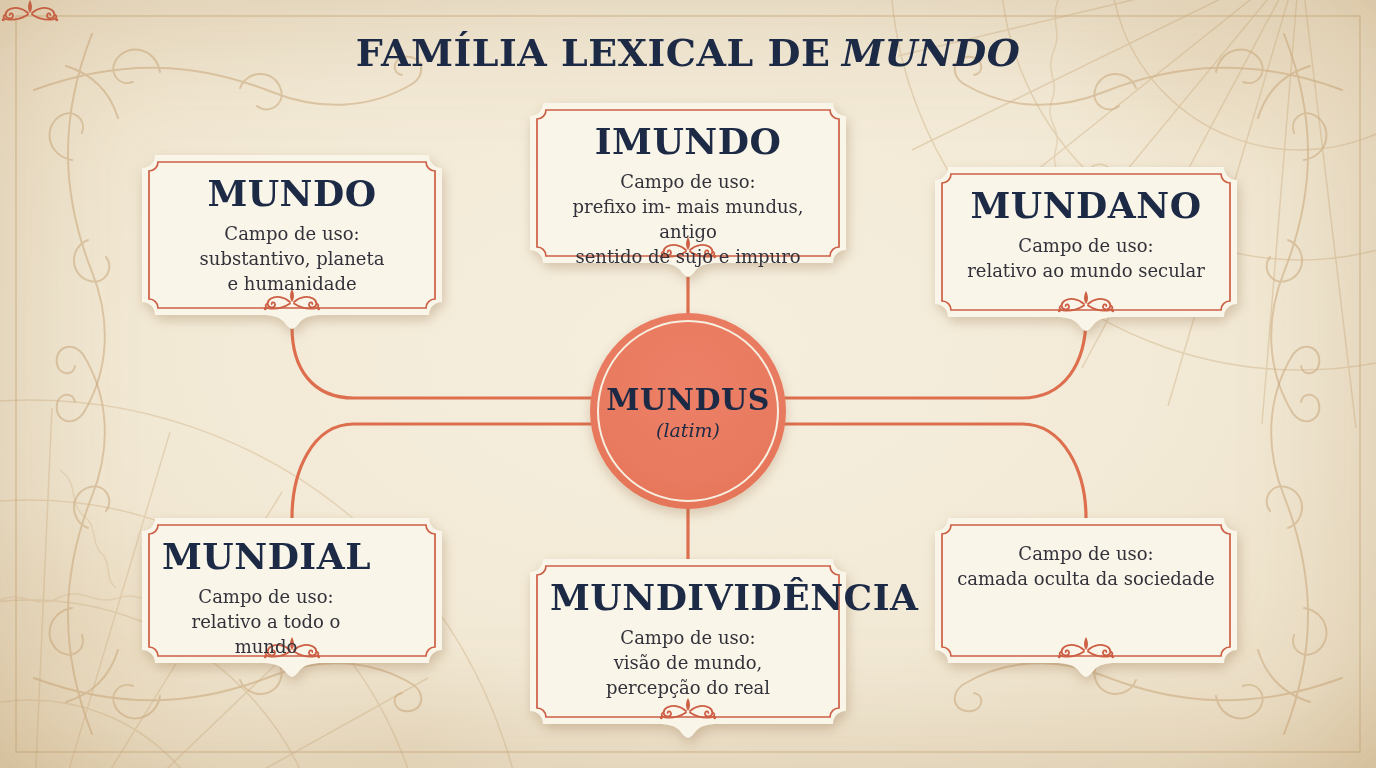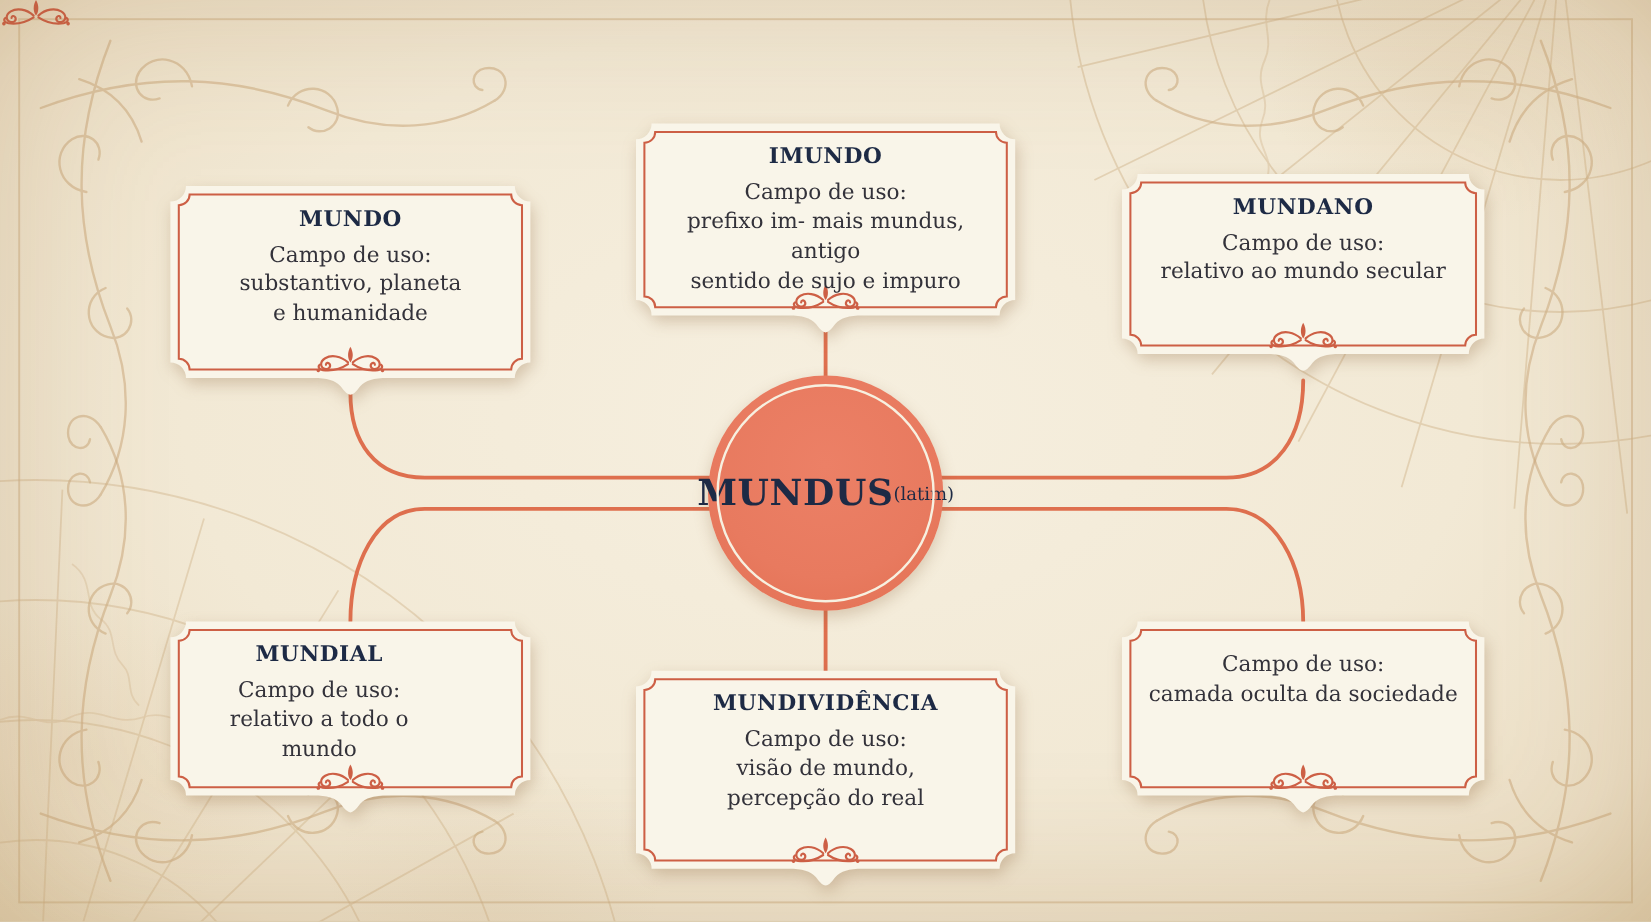--- a/index.html
+++ b/index.html
@@ -29,34 +29,34 @@
   .connectors{z-index:1;}
   h1.title{
     position:absolute;z-index:2;left:0;top:30px;width:100%;text-align:center;
     font-size:38px;font-weight:bold;color:var(--navy);letter-spacing:.5px;
   }
   h1.title .em{font-style:italic;margin-left:.30em;}
   .card{position:absolute;z-index:2;}
   .card svg.plaque{position:absolute;inset:0;overflow:visible;
     filter:drop-shadow(2px 5px 6px rgba(140,100,60,.30));}
   .card-content{position:relative;z-index:1;padding:17px 20px 0;text-align:center;}
-  .card-word{font-size:18px;font-weight:bold;color:var(--navy);letter-spacing:.5px;line-height:1.2;}
+  .card-word{font-size:36px;font-weight:bold;color:var(--navy);letter-spacing:.5px;line-height:1.2;}
   .card-usage{margin-top:7px;font-size:18px;color:var(--ink);
     line-height:1.38;white-space:pre-line;}
   .hub{
     position:absolute;z-index:3;left:590px;top:313px;width:196px;height:196px;
     border-radius:50%;
     background:radial-gradient(circle at 50% 38%, #ec8066 0%, var(--salmon-fill) 60%, #e26f51 100%);
     box-shadow:0 5px 12px rgba(140,100,60,.28);
-    display:flex;flex-direction:row;align-items:center;justify-content:center;
+    display:flex;flex-direction:column;align-items:center;justify-content:center;
   }
   .hub::before{content:"";position:absolute;inset:7px;border-radius:50%;
     border:2.5px solid #f7f0e0;}
   .hub-word{font-size:30px;font-weight:bold;color:var(--navy);letter-spacing:.5px;}
-  .hub-origin{font-size:15px;color:var(--navy);margin-top:2px;}
+  .hub-origin{font-size:19px;font-style:italic;color:var(--navy);margin-top:2px;}
 </style>
 </head>
 <body>
 
 <div class="stage">
 
   <svg class="bg-art" viewBox="0 0 1376 768" aria-hidden="true">
     <rect x="16" y="16" width="1344" height="736" fill="none" stroke="#c9ab7e" stroke-width="1.6" opacity="0.5"></rect>
     <g id="tl-flourish" stroke="#c8a476" fill="none" stroke-width="2" opacity="0.5" stroke-linecap="round">
       <path d="M34,90 C120,58 196,62 272,92 C322,112 372,108 412,84"></path>
@@ -123,20 +123,23 @@
     <g stroke="var(--salmon-line)" stroke-width="3.2" fill="none" stroke-linecap="round">
       <path d="M688 277 V 330"></path>
       <path d="M688 490 V 559"></path>
       <path d="M292 327 C292 368 312 398 354 398 H 660"></path>
       <path d="M292 518 C292 472 312 424 354 424 H 660"></path>
       <path d="M1086 317 C1086 364 1064 398 1022 398 H 716"></path>
       <path d="M1086 518 C1086 472 1064 424 1022 424 H 716"></path>
     </g>
   </svg>
 
+  <h1 class="title">
+    <span>FAMÍLIA LEXICAL DE</span><span class="em">MUNDO</span>
+  </h1>
 
   <div class="card" style="left:142px;top:155px;width:300px;height:160px">
     <svg class="plaque" aria-hidden="true" viewBox="0 0 300 160" width="300" height="160">
         <path d="M 13 0 H 287 A 13 13 0 0 0 300 13 V 147 A 13 13 0 0 0 287 160 H 181 C 169 160 163 162 158 167 Q 153 174 150 174 Q 147 174 142 167 C 137 162 131 160 119 160 H 13 A 13 13 0 0 0 0 147 V 13 A 13 13 0 0 0 13 0 Z" fill="var(--cream)"></path>
         <path d="M 16 7 H 284 A 9 9 0 0 0 293 16 V 144 A 9 9 0 0 0 284 153 H 16 A 9 9 0 0 0 7 144 V 16 A 9 9 0 0 0 16 7 Z" fill="none" stroke="var(--salmon)" stroke-width="1.7"></path>
         <use href="#flourish" x="120" y="134"></use>
       </svg>
     <div class="card-content">
       <h2 class="card-word">MUNDO</h2>
       <p class="card-usage">Campo de uso:
@@ -152,21 +155,21 @@
         <use href="#flourish" x="128" y="134"></use>
       </svg>
     <div class="card-content">
       <h2 class="card-word">IMUNDO</h2>
       <p class="card-usage">Campo de uso:
 prefixo im- mais mundus, antigo
 sentido de sujo e impuro</p>
     </div>
   </div>
 
-  <div class="card" style="left:935px;top:145px;width:302px;height:150px">
+  <div class="card" style="left:935px;top:167px;width:302px;height:150px">
     <svg class="plaque" aria-hidden="true" viewBox="0 0 302 150" width="302" height="150">
         <path d="M 13 0 H 289 A 13 13 0 0 0 302 13 V 137 A 13 13 0 0 0 289 150 H 182 C 170 150 164 152 159 157 Q 154 164 151 164 Q 148 164 143 157 C 138 152 132 150 120 150 H 13 A 13 13 0 0 0 0 137 V 13 A 13 13 0 0 0 13 0 Z" fill="var(--cream)"></path>
         <path d="M 16 7 H 286 A 9 9 0 0 0 295 16 V 134 A 9 9 0 0 0 286 143 H 16 A 9 9 0 0 0 7 134 V 16 A 9 9 0 0 0 16 7 Z" fill="none" stroke="var(--salmon)" stroke-width="1.7"></path>
         <use href="#flourish" x="121" y="124"></use>
       </svg>
     <div class="card-content">
       <h2 class="card-word">MUNDANO</h2>
       <p class="card-usage">Campo de uso:
 relativo ao mundo secular</p>
     </div>

